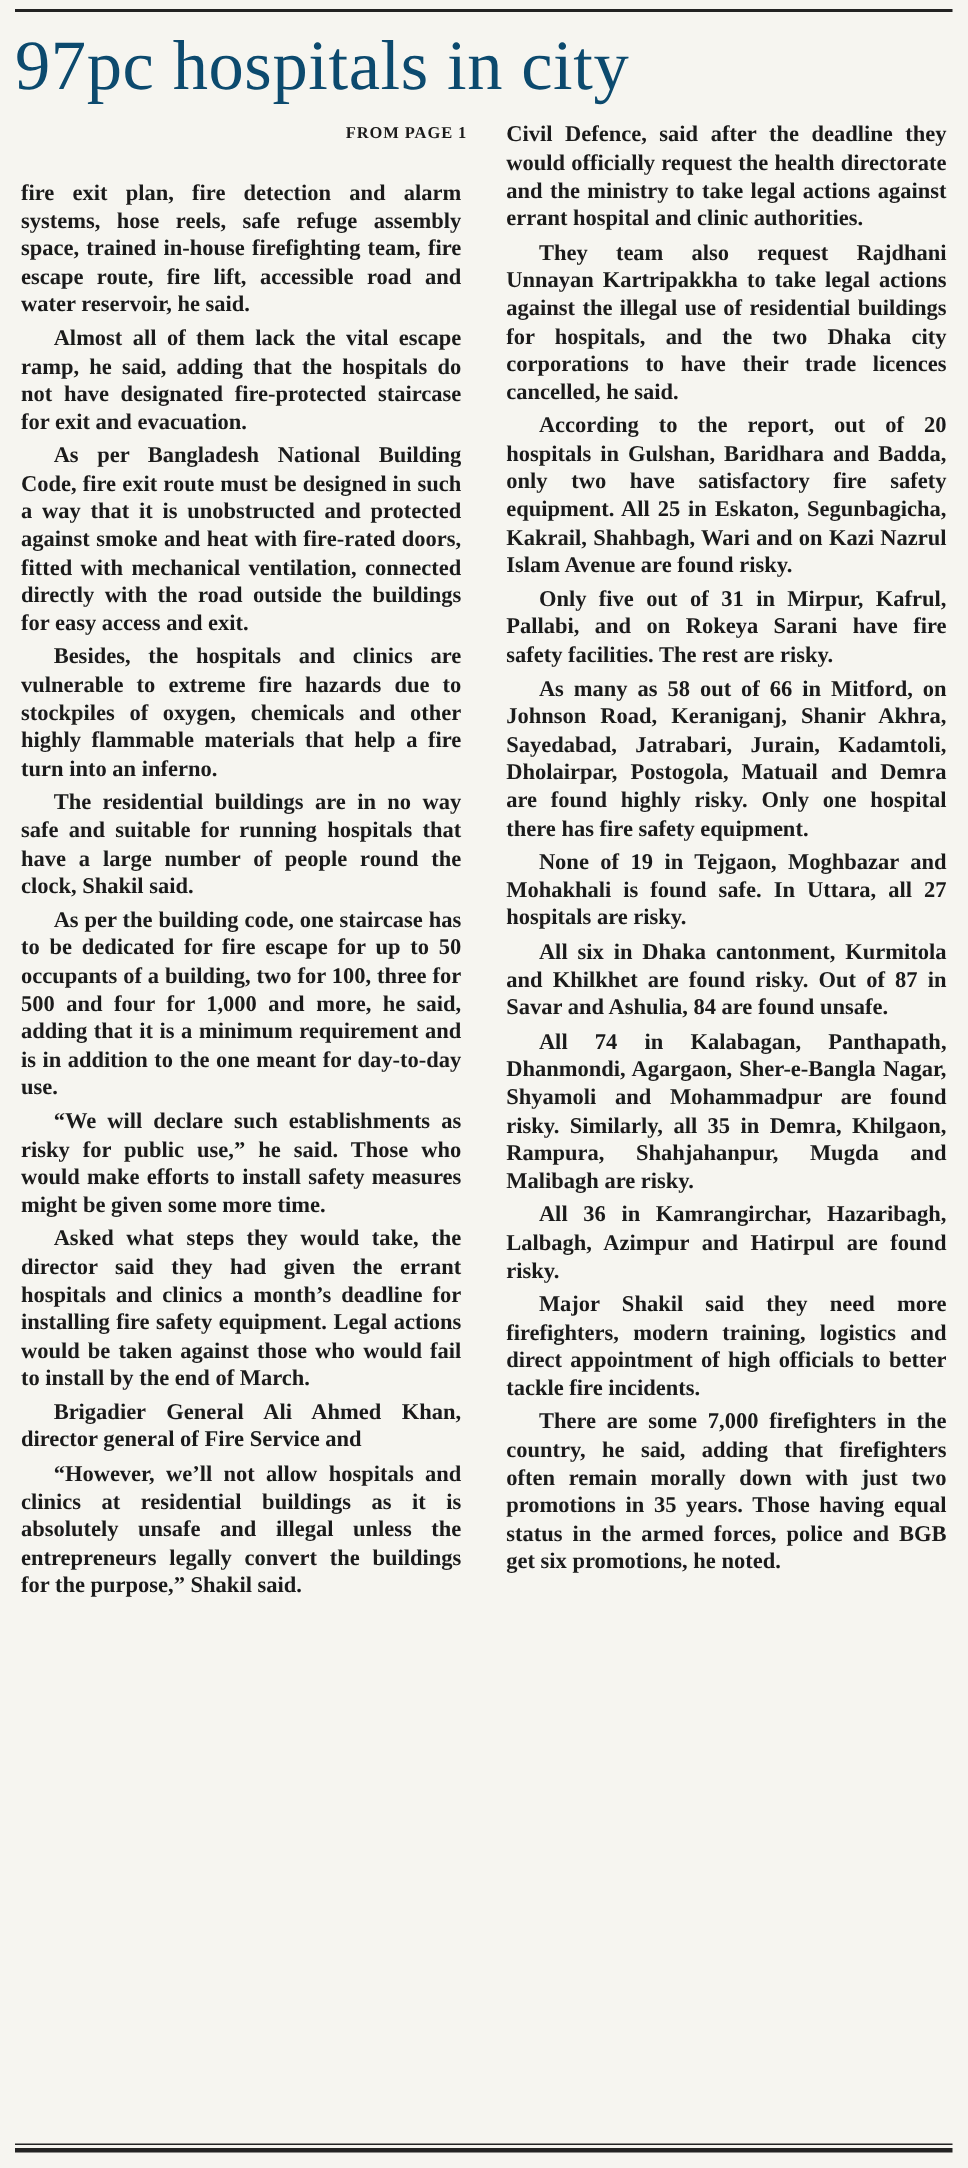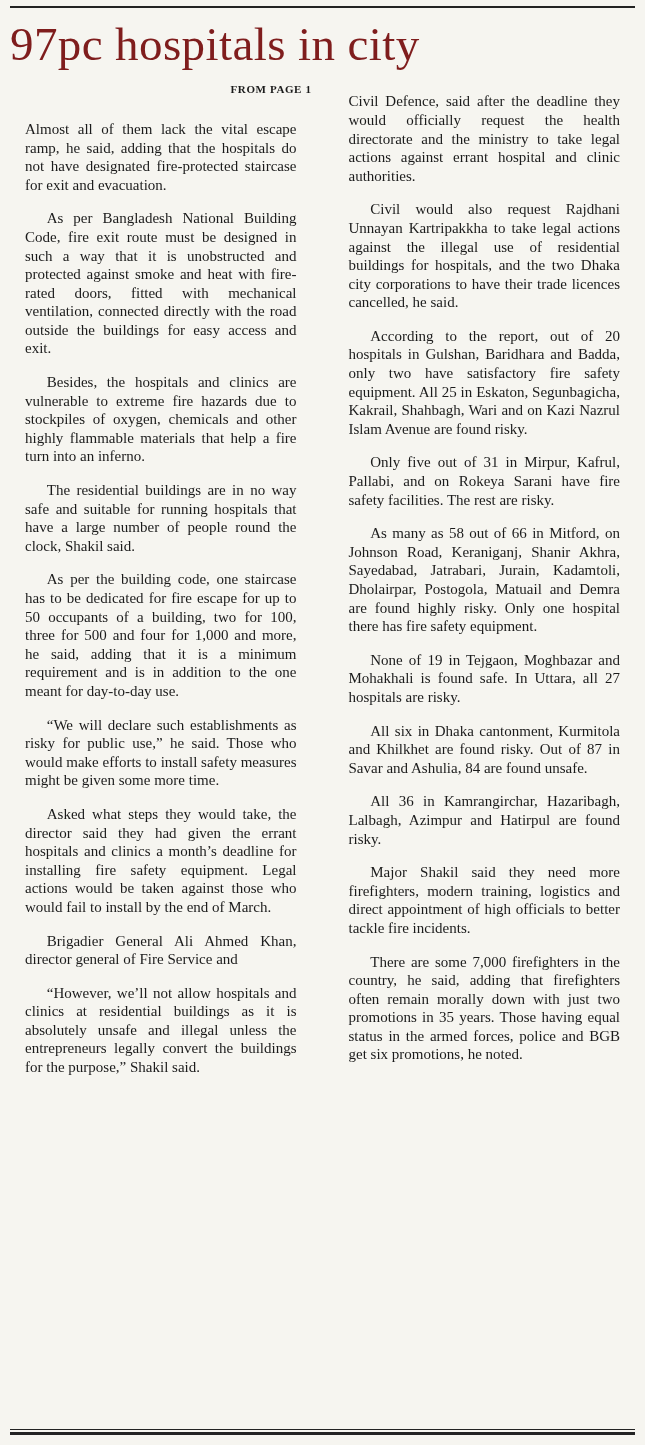--- a/index.html
+++ b/index.html
@@ -18,21 +18,21 @@
     padding: 0 10px;
   }
   .top-rule {
     border-top: 2px solid #232323;
     margin-top: 6px;
   }
   h1.headline {
     font-size: 47px;
     font-weight: 400;
     letter-spacing: 0.4px;
-    color: #7f1d1d;
+    color: #0c4a6e;
     margin: 12px 0 8px 0;
     line-height: 1.05;
   }
   .columns {
     display: flex;
     gap: 22px;
   }
   .col {
     flex: 1 1 0;
     min-width: 0;
@@ -44,22 +44,23 @@
   }
   .kicker {
     font-size: 11px;
     font-weight: bold;
     letter-spacing: 0.6px;
     color: #1b1b1b;
     margin: 3px 0 21px 1px;
     text-align: right;
   }
   .paras p {
-    margin: 15px;
+    margin: 4px;
     text-indent: 1.45em;
+    font-weight: bold;
   }
   .paras p:first-child {
     text-indent: 0;
   }
   .bottom-rule {
     position: absolute;
     left: 10px;
     right: 10px;
     bottom: 16px;
     height: 6px;
@@ -74,41 +75,43 @@
 
   <div class="top-rule"></div>
 
   <h1 class="headline">97pc hospitals in city</h1>
 
   <div class="columns">
 
     <div class="col">
       <div class="kicker">FROM PAGE 1</div>
       <div class="paras">
+          <p>fire exit plan, fire detection and alarm systems, hose reels, safe refuge assembly space, trained in-house firefighting team, fire escape route, fire lift, accessible road and water reservoir, he said.</p>
           <p>Almost all of them lack the vital escape ramp, he said, adding that the hospitals do not have designated fire-protected staircase for exit and evacuation.</p>
           <p>As per Bangladesh National Building Code, fire exit route must be designed in such a way that it is unobstructed and protected against smoke and heat with fire-rated doors, fitted with mechanical ventilation, connected directly with the road outside the buildings for easy access and exit.</p>
           <p>Besides, the hospitals and clinics are vulnerable to extreme fire hazards due to stockpiles of oxygen, chemicals and other highly flammable materials that help a fire turn into an inferno.</p>
           <p>The residential buildings are in no way safe and suitable for running hospitals that have a large number of people round the clock, Shakil said.</p>
           <p>As per the building code, one staircase has to be dedicated for fire escape for up to 50 occupants of a building, two for 100, three for 500 and four for 1,000 and more, he said, adding that it is a minimum requirement and is in addition to the one meant for day-to-day use.</p>
           <p>“We will declare such establishments as risky for public use,” he said. Those who would make efforts to install safety measures might be given some more time.</p>
           <p>Asked what steps they would take, the director said they had given the errant hospitals and clinics a month’s deadline for installing fire safety equipment. Legal actions would be taken against those who would fail to install by the end of March.</p>
           <p>Brigadier General Ali Ahmed Khan, director general of Fire Service and</p>
           <p>“However, we’ll not allow hospitals and clinics at residential buildings as it is absolutely unsafe and illegal unless the entrepreneurs legally convert the buildings for the purpose,” Shakil said.</p>
         </div>
     </div>
 
     <div class="col">
       <div class="paras">
           <p>Civil Defence, said after the deadline they would officially request the health directorate and the ministry to take legal actions against errant hospital and clinic authorities.</p>
-          <p>Civil would also request Rajdhani Unnayan Kartripakkha to take legal actions against the illegal use of residential buildings for hospitals, and the two Dhaka city corporations to have their trade licences cancelled, he said.</p>
+          <p>They team also request Rajdhani Unnayan Kartripakkha to take legal actions against the illegal use of residential buildings for hospitals, and the two Dhaka city corporations to have their trade licences cancelled, he said.</p>
           <p>According to the report, out of 20 hospitals in Gulshan, Baridhara and Badda, only two have satisfactory fire safety equipment. All 25 in Eskaton, Segunbagicha, Kakrail, Shahbagh, Wari and on Kazi Nazrul Islam Avenue are found risky.</p>
           <p>Only five out of 31 in Mirpur, Kafrul, Pallabi, and on Rokeya Sarani have fire safety facilities. The rest are risky.</p>
           <p>As many as 58 out of 66 in Mitford, on Johnson Road, Keraniganj, Shanir Akhra, Sayedabad, Jatrabari, Jurain, Kadamtoli, Dholairpar, Postogola, Matuail and Demra are found highly risky. Only one hospital there has fire safety equipment.</p>
           <p>None of 19 in Tejgaon, Moghbazar and Mohakhali is found safe. In Uttara, all 27 hospitals are risky.</p>
           <p>All six in Dhaka cantonment, Kurmitola and Khilkhet are found risky. Out of 87 in Savar and Ashulia, 84 are found unsafe.</p>
+          <p>All 74 in Kalabagan, Panthapath, Dhanmondi, Agargaon, Sher-e-Bangla Nagar, Shyamoli and Mohammadpur are found risky. Similarly, all 35 in Demra, Khilgaon, Rampura, Shahjahanpur, Mugda and Malibagh are risky.</p>
           <p>All 36 in Kamrangirchar, Hazaribagh, Lalbagh, Azimpur and Hatirpul are found risky.</p>
           <p>Major Shakil said they need more firefighters, modern training, logistics and direct appointment of high officials to better tackle fire incidents.</p>
           <p>There are some 7,000 firefighters in the country, he said, adding that firefighters often remain morally down with just two promotions in 35 years. Those having equal status in the armed forces, police and BGB get six promotions, he noted.</p>
         </div>
     </div>
 
   </div>
 
   <div class="bottom-rule"></div>
 

